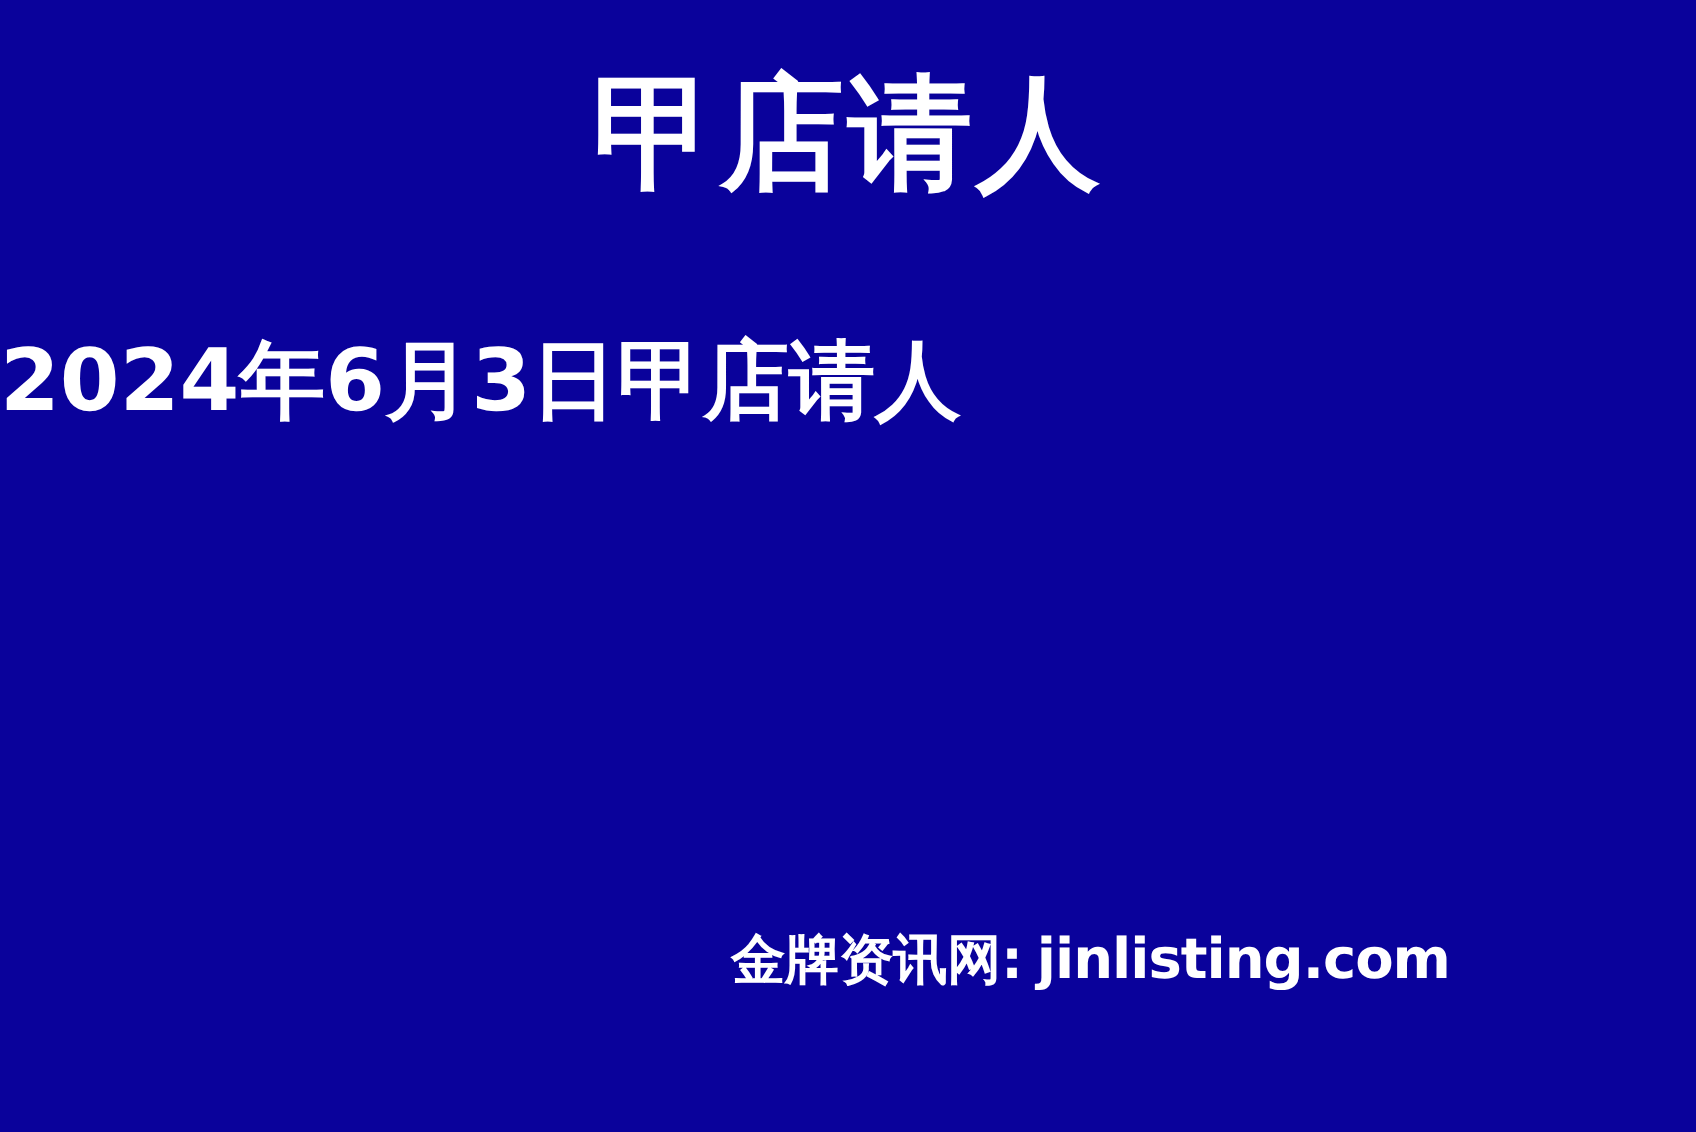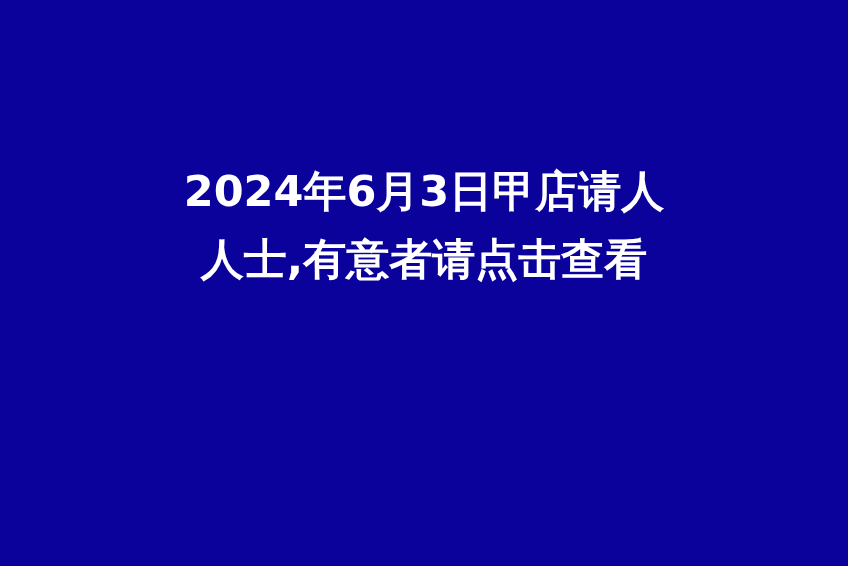--- a/index.html
+++ b/index.html
@@ -39,21 +39,21 @@
     letter-spacing: 2px;
     white-space: nowrap;
   }
 
   
   #body-block {
     position: absolute;
     left: 0;
     right: 0;
     top: 157px;
-    text-align: center;
+    text-align: left;
   }
   .body-line {
     color: #ffffff;
     font-size: 43px;
     font-weight: 700;
     line-height: 68px;
     letter-spacing: 0px;
     white-space: nowrap;
   }
 
@@ -78,20 +78,25 @@
     font-weight: 700;
     letter-spacing: -0.5px;
     margin-left: 7px;
   }
 </style>
 </head>
 <body>
 
 <div id="poster">
 
+  <div id="title-block">
+    <span id="title-text">甲店请人</span>
+  </div>
 
   <div id="body-block">
     <div class="body-line">2024年6月3日甲店请人</div>
-    <div class="body-line">人士,有意者请点击查看</div>
   </div>
 
+  <div id="footer-block">
+    <span id="footer-brand">金牌资讯网:</span><span id="footer-domain">jinlisting.com</span>
+  </div>
 
 </div>
 
 </body></html>

